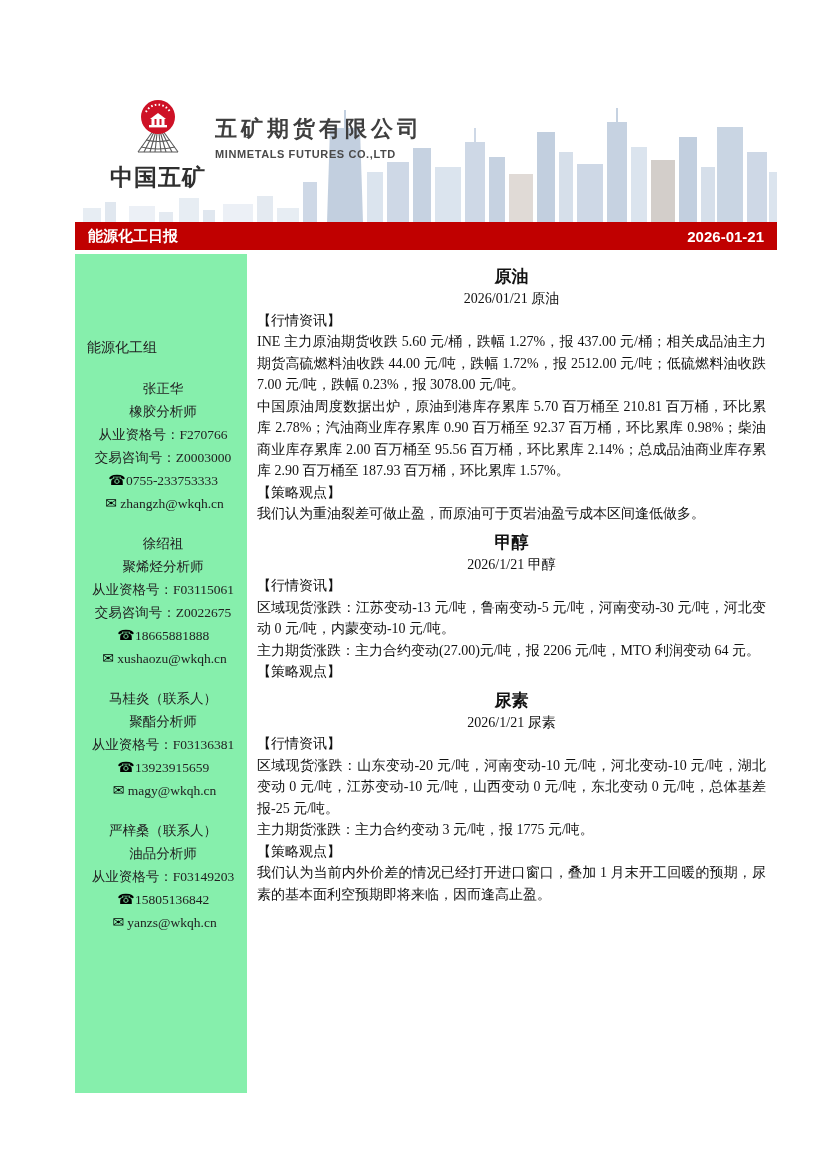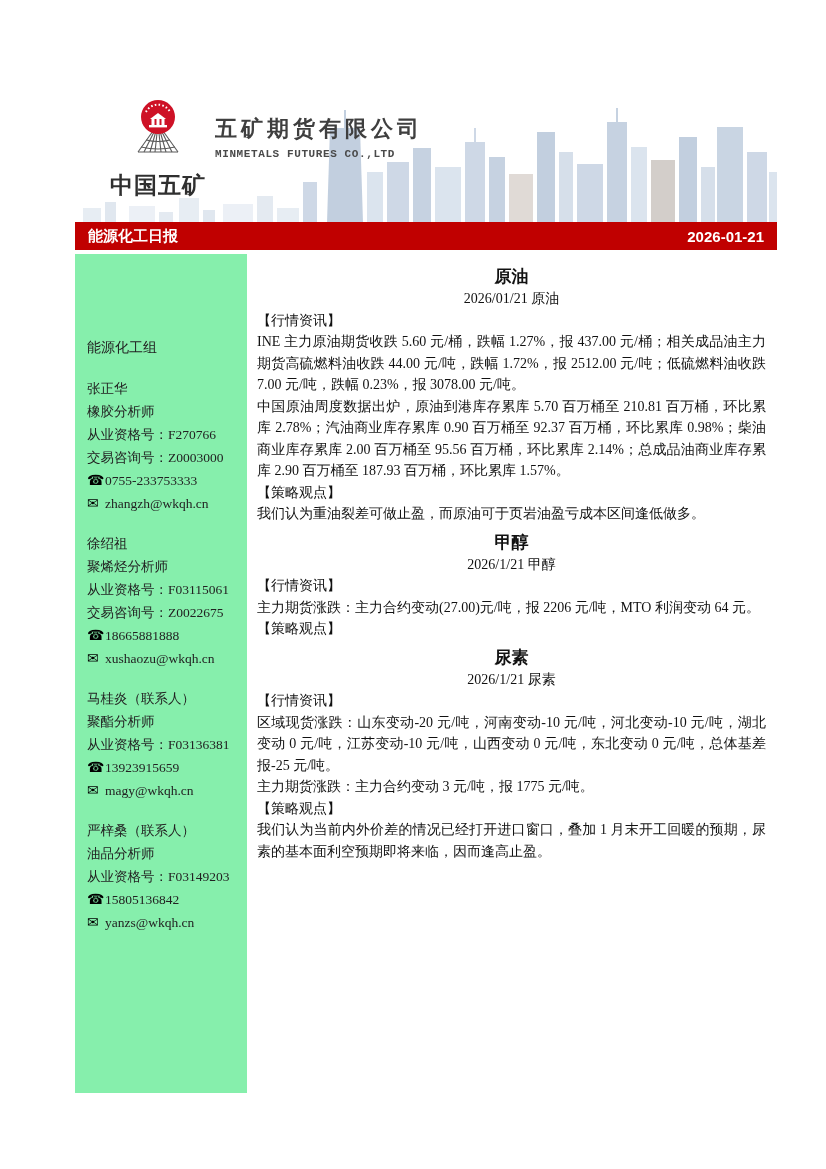--- a/index.html
+++ b/index.html
@@ -10,29 +10,29 @@
     font-family:"Liberation Serif","DejaVu Serif",serif;
     color:#1c1c1c;
     overflow:hidden;
   }
   
   .logo-block{position:absolute;left:103px;top:98px;width:110px;text-align:center;}
   .logo-block svg{display:block;margin:0 auto;}
   .logo-cn{
     font-family:"Liberation Sans","DejaVu Sans",sans-serif;
     font-weight:bold;font-size:23px;letter-spacing:1px;color:#2f2f2f;
-    margin-top:10px;white-space:nowrap;
+    margin-top:2px;white-space:nowrap;
   }
   .company-block{position:absolute;left:215px;top:114px;}
   .company-cn{
     font-family:"Liberation Sans","DejaVu Sans",sans-serif;
     font-weight:bold;font-size:22px;letter-spacing:4px;color:#3f3f3f;white-space:nowrap;
   }
   .company-en{
-    font-family:Liberation Mono, monospace;
+    font-family:Liberation Sans, sans-serif;
     font-weight:bold;font-size:11px;letter-spacing:0.6px;color:#4a4a4a;margin-top:4px;white-space:nowrap;
   }
   .skyline{position:absolute;left:75px;top:100px;width:702px;height:122px;}
   
   .banner{
     position:absolute;left:75px;top:222px;width:702px;height:28px;
     background:#c00000;color:#ffffff;
     display:flex;align-items:center;justify-content:space-between;
     padding:0 13px;box-sizing:border-box;
     font-family:"Liberation Sans","DejaVu Sans",sans-serif;
@@ -40,21 +40,21 @@
   }
   
   .sidebar{
     position:absolute;left:75px;top:254px;width:172px;height:839px;
     background:#86efac;
     box-sizing:border-box;
     padding:82px 8px 0 12px;
     font-size:13.5px;line-height:23px;color:#222222;
   }
   .sidebar .group-label{margin-bottom:18px;font-size:14px;}
-  .analyst{margin-bottom:17px;}
+  .analyst{margin-bottom:17px;text-align:center;}
   .analyst div{white-space:nowrap;}
   .contact-icon{display:inline-block;width:18px;font-size:14px;color:#000;}
   
   .main{
     position:absolute;left:257px;top:266px;width:509px;
     font-size:14px;line-height:21.5px;text-align:justify;color:#111111;
   }
   .section-title{
     text-align:center;font-weight:bold;font-size:17px;line-height:22px;
     margin:7px 0 0 0;
@@ -198,20 +198,21 @@
       <p>INE 主力原油期货收跌 5.60 元/桶，跌幅 1.27%，报 437.00 元/桶；相关成品油主力期货高硫燃料油收跌 44.00 元/吨，跌幅 1.72%，报 2512.00 元/吨；低硫燃料油收跌 7.00 元/吨，跌幅 0.23%，报 3078.00 元/吨。</p>
       <p>中国原油周度数据出炉，原油到港库存累库 5.70 百万桶至 210.81 百万桶，环比累库 2.78%；汽油商业库存累库 0.90 百万桶至 92.37 百万桶，环比累库 0.98%；柴油商业库存累库 2.00 百万桶至 95.56 百万桶，环比累库 2.14%；总成品油商业库存累库 2.90 百万桶至 187.93 百万桶，环比累库 1.57%。</p>
       <p class="para-label">【策略观点】</p>
       <p>我们认为重油裂差可做止盈，而原油可于页岩油盈亏成本区间逢低做多。</p>
     </div>
 
     <div class="section">
       <div class="section-title">甲醇</div>
       <p class="date-line">2026/1/21 甲醇</p>
       <p class="para-label">【行情资讯】</p>
+      <p>区域现货涨跌：江苏变动-13 元/吨，鲁南变动-5 元/吨，河南变动-30 元/吨，河北变动 0 元/吨，内蒙变动-10 元/吨。</p>
       <p>主力期货涨跌：主力合约变动(27.00)元/吨，报 2206 元/吨，MTO 利润变动 64 元。</p>
       <p class="para-label">【策略观点】</p>
     </div>
 
     <div class="section">
       <div class="section-title">尿素</div>
       <p class="date-line">2026/1/21 尿素</p>
       <p class="para-label">【行情资讯】</p>
       <p>区域现货涨跌：山东变动-20 元/吨，河南变动-10 元/吨，河北变动-10 元/吨，湖北变动 0 元/吨，江苏变动-10 元/吨，山西变动 0 元/吨，东北变动 0 元/吨，总体基差报-25 元/吨。</p>
       <p>主力期货涨跌：主力合约变动 3 元/吨，报 1775 元/吨。</p>

